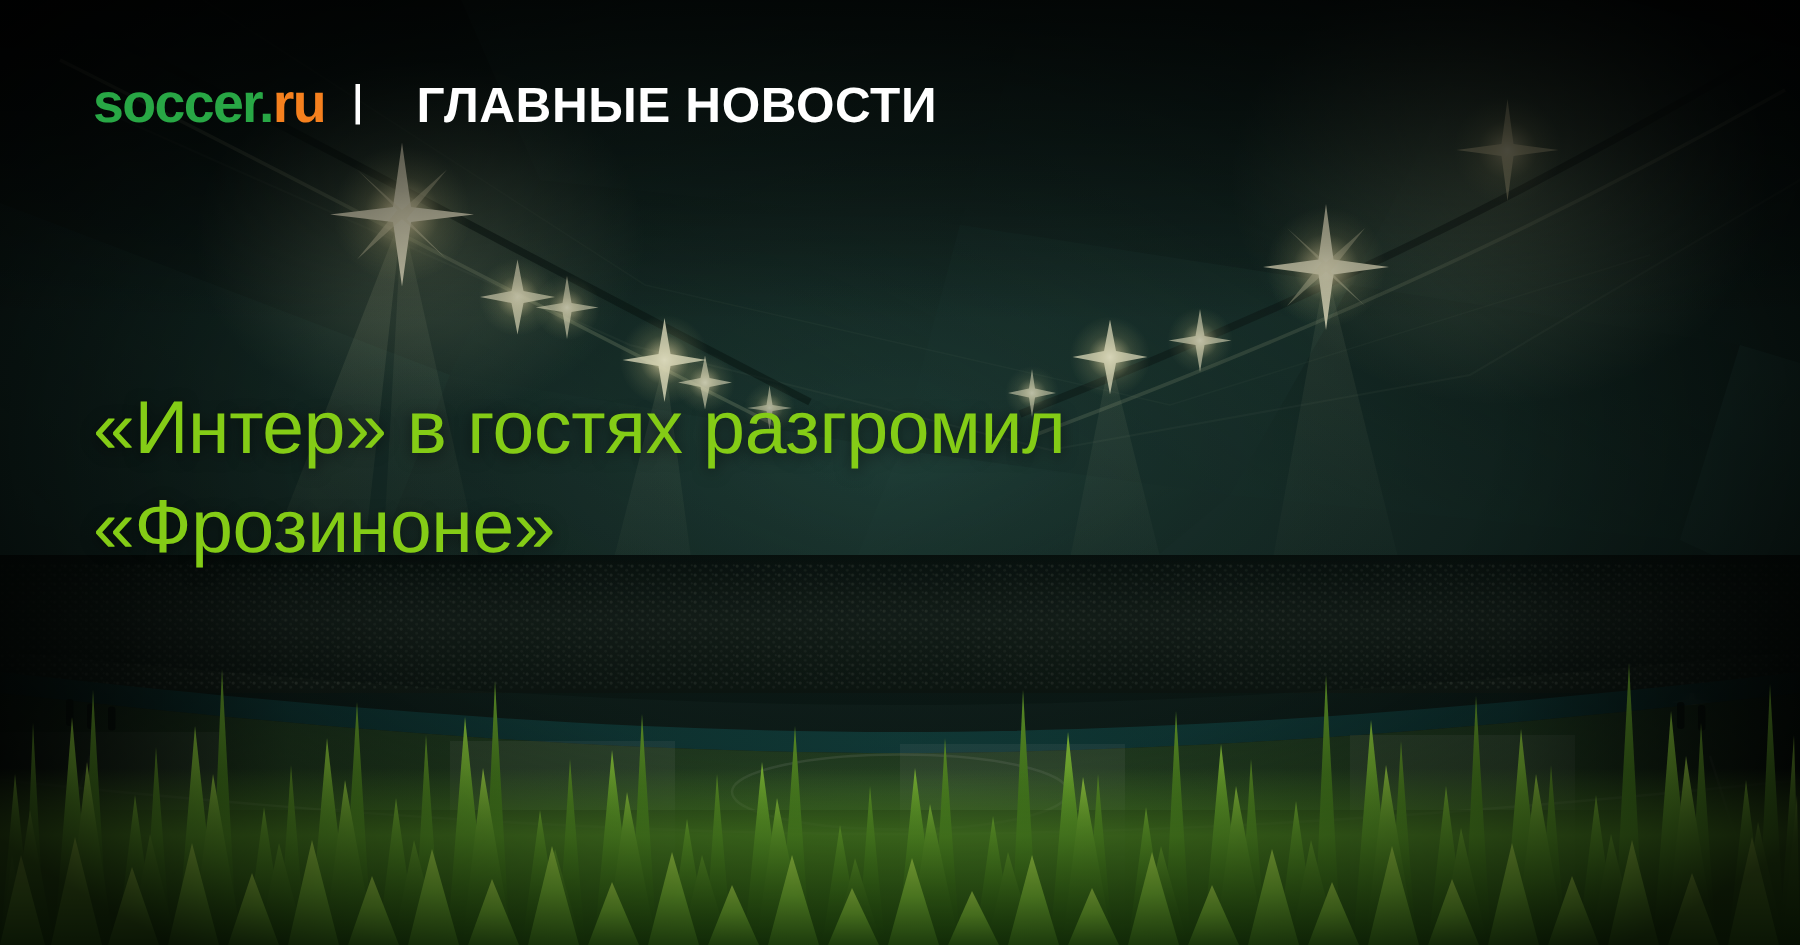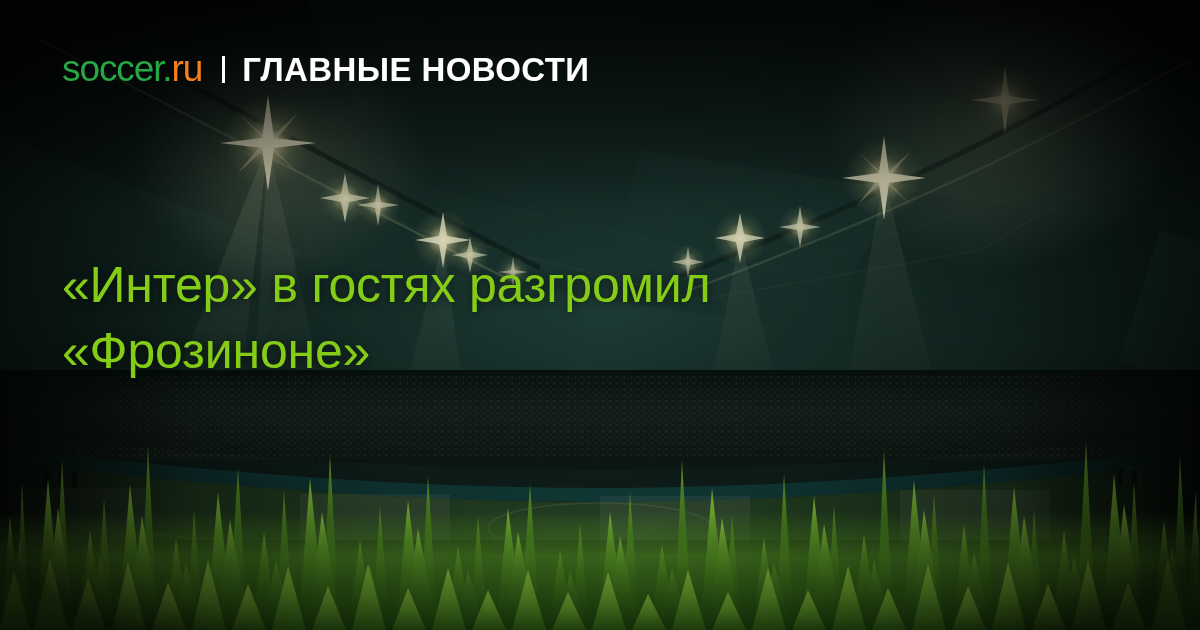--- a/index.html
+++ b/index.html
@@ -57,21 +57,21 @@
     position: absolute;
     left: 62px;
     top: 50px;
     display: flex;
     align-items: baseline;
     white-space: nowrap;
     z-index: 40;
   }
   .logo {
     font-size: 37px;
-    font-weight: normal;
+    font-weight: bold;
     letter-spacing: -1.1px;
     line-height: 1;
     text-align: center;
   }
   .logo-main { color: #28a745; }
   .logo-dot  { color: #28a745; }
   .logo-tld  { color: #f5801e; }
 
   .header-sep {
     display: inline-block;
@@ -82,20 +82,21 @@
     position: relative;
     top: 2px;
     flex: 0 0 auto;
   }
   .header-title {
     color: #ffffff;
     font-size: 33px;
     font-weight: bold;
     letter-spacing: 0.4px;
     line-height: 1;
+    margin-left: 21px;
   }
 
   
   .headline {
     position: absolute;
     left: 62px;
     top: 252px;
     width: 880px;
     z-index: 40;
     color: #84cc16;

